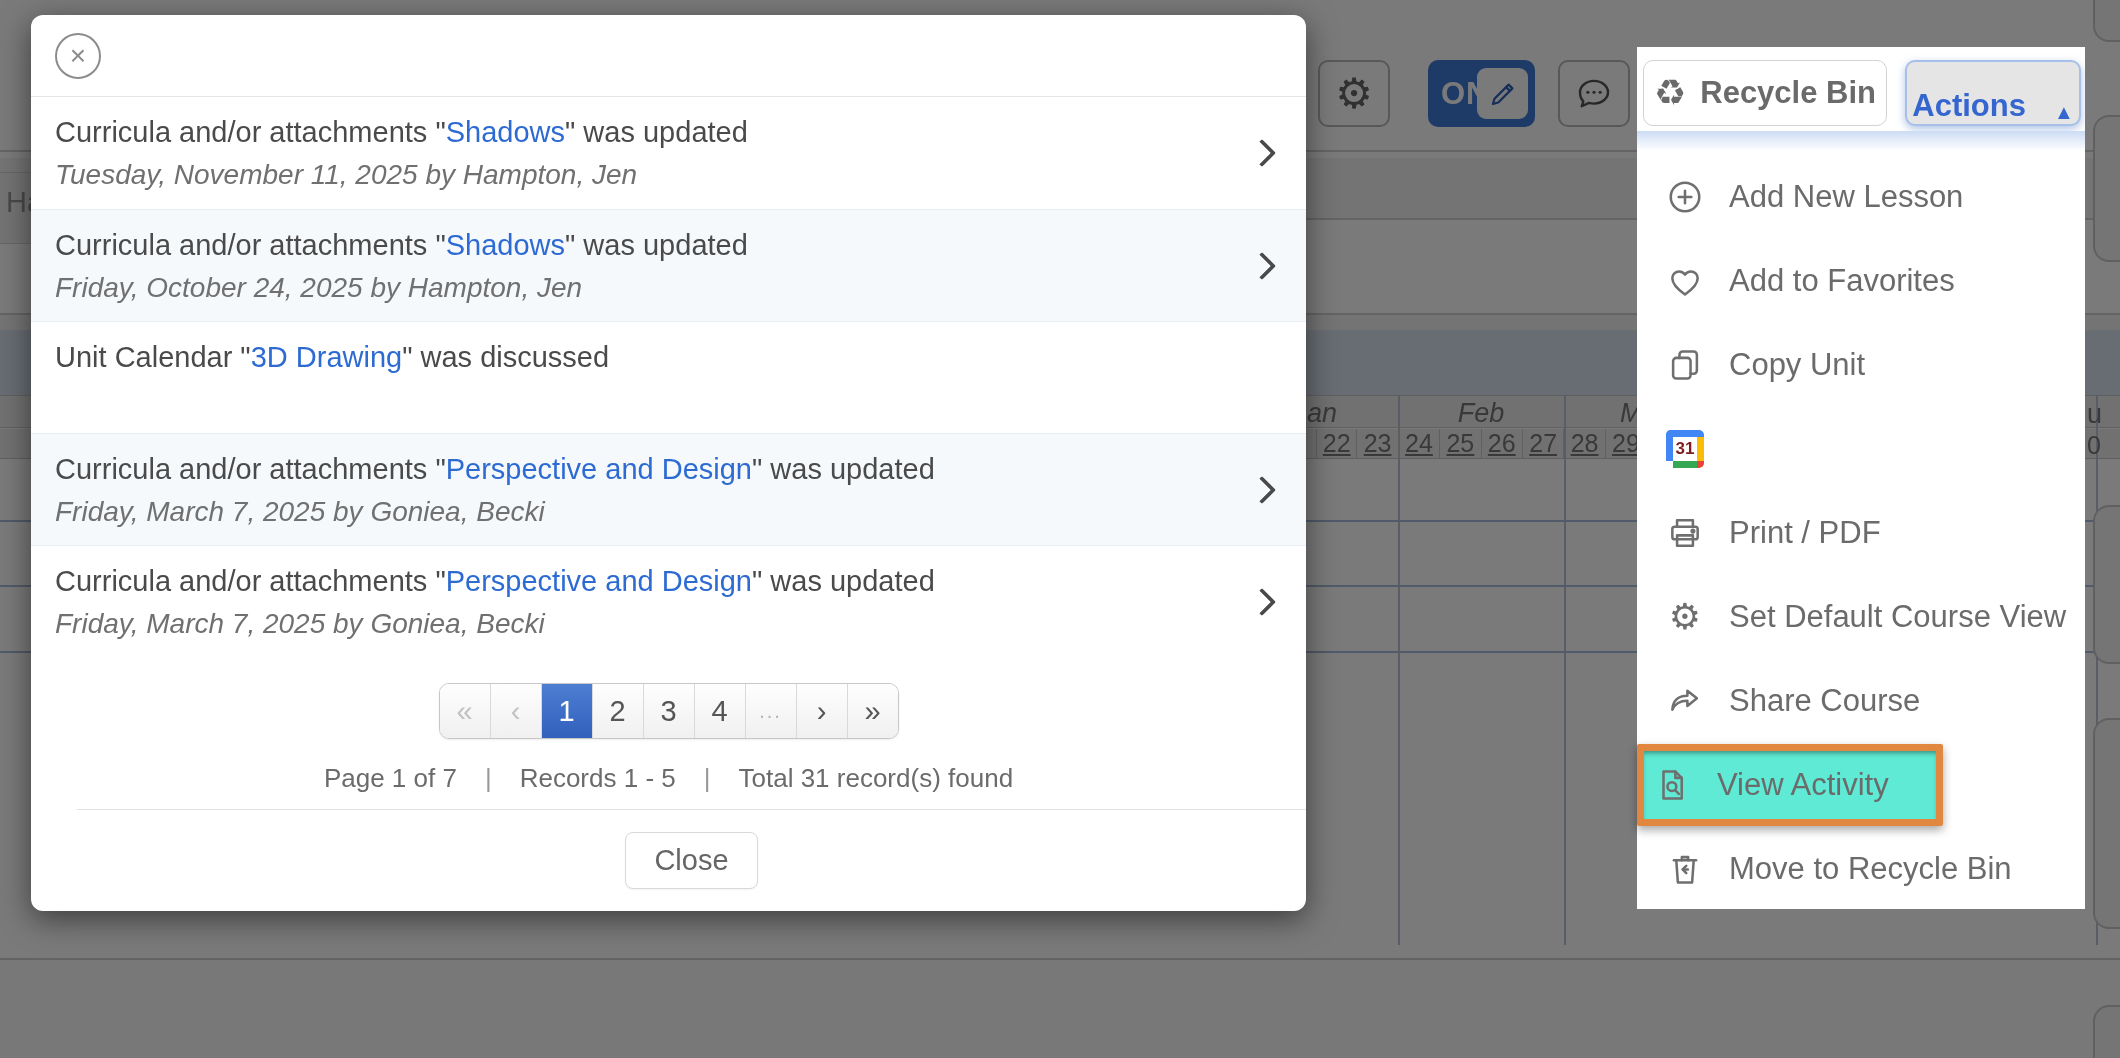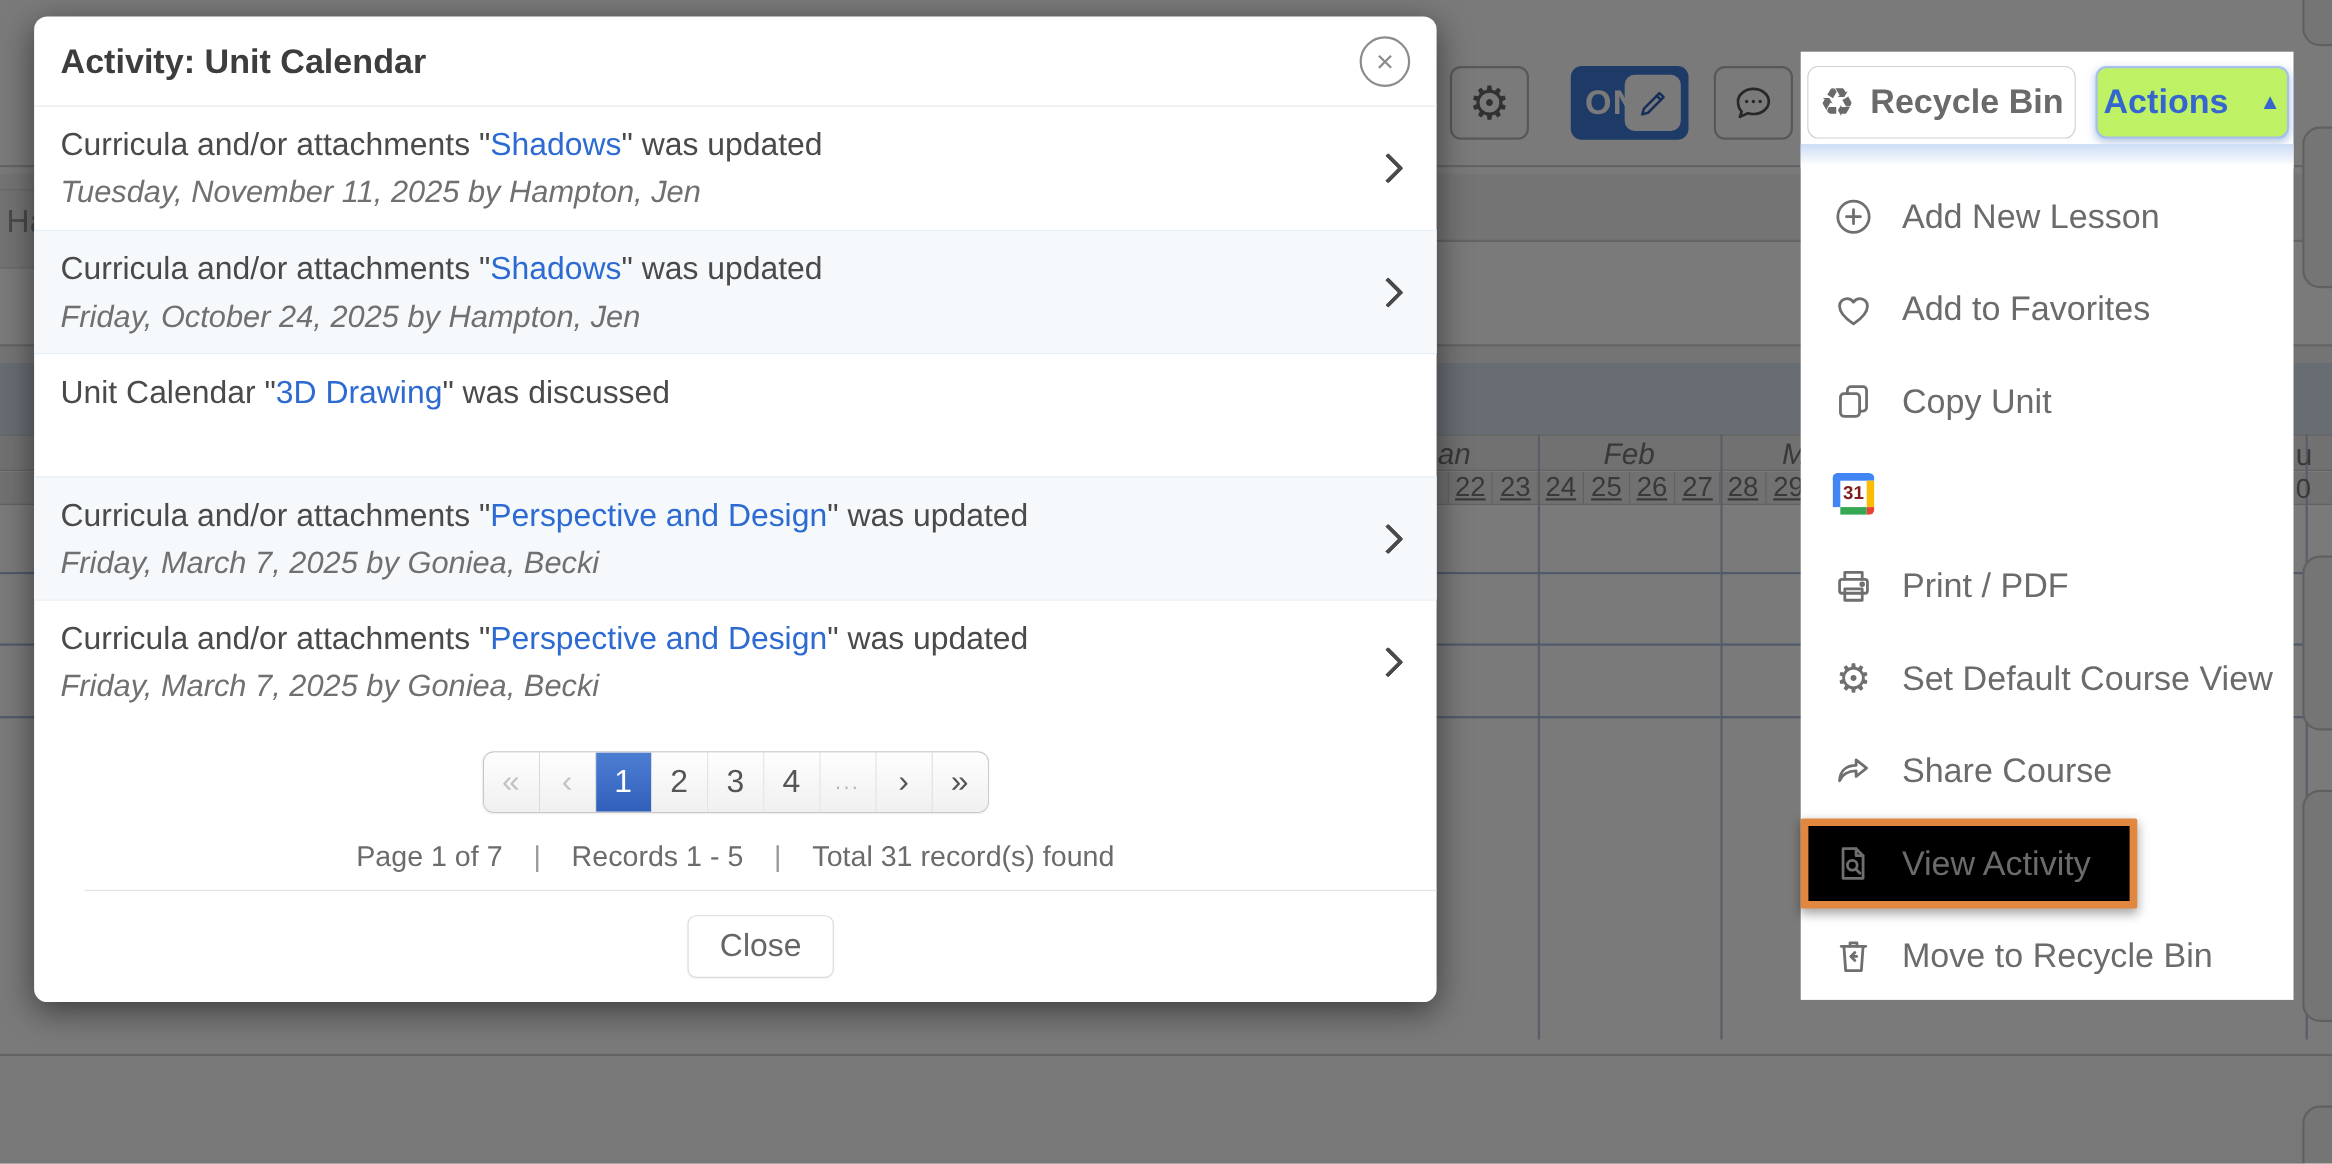--- a/index.html
+++ b/index.html
@@ -72,33 +72,33 @@
   .close-btn{padding:11px 28px;border:1px solid #d9d9d9;border-radius:8px;background:#fff;color:#666;
              font-size:29px;font-family:inherit;cursor:pointer;box-shadow:0 1px 2px rgba(0,0,0,0.05);}
 
   
   .menu-panel{position:absolute;left:1637px;top:47px;width:448px;height:862px;background:#fff;z-index:30;}
   .rb-btn{position:absolute;left:6px;top:13px;width:244px;height:66px;border:1px solid #d2d2d2;border-radius:10px;
           box-sizing:border-box;display:flex;align-items:center;justify-content:center;gap:14px;
           color:#6a6a6a;font-size:31px;font-weight:bold;background:#fff;cursor:pointer;}
   .rb-glyph{font-size:36px;font-weight:normal;line-height:1;color:#6a6a6a;}
   .actions-btn{position:absolute;left:268px;top:13px;width:176px;height:66px;border:2px solid #a6c0ea;border-radius:10px;
-               box-sizing:border-box;display:flex;align-items:center;justify-content:center;gap:28px;
-               color:#3566cf;font-size:31px;font-weight:bold;background:#bef264;cursor:pointer;
+               box-sizing:border-box;display:flex;align-items:flex-end;justify-content:center;gap:28px;
+               color:#3566cf;font-size:31px;font-weight:bold;background:#e5e5e5;cursor:pointer;
                box-shadow:0 3px 8px rgba(110,145,205,0.55);}
   .actions-caret{font-size:20px;}
   .menu-glow{position:absolute;left:0;right:0;top:84px;height:22px;background:linear-gradient(#ccdcf5,#ffffff 90%);}
   .menu-list{position:absolute;left:0;right:0;top:108px;}
   .menu-item{height:84px;display:flex;align-items:center;gap:22px;padding-left:26px;box-sizing:border-box;
              color:#6b6b6b;font-size:31px;cursor:pointer;}
   .mi-icon{width:44px;display:flex;justify-content:center;align-items:center;color:#6f6f6f;flex:none;}
   .mi-icon svg{stroke:#6f6f6f;fill:none;stroke-width:1.6;stroke-linecap:round;stroke-linejoin:round;}
   .mi-gear{font-size:36px;line-height:1;color:#6f6f6f;}
-  .menu-item.highlight{height:82px;width:306px;border:7px solid #e2873f;background:#000000;margin:1px 0;
-                       padding-left:19px;border-radius:2px;
+  .menu-item.highlight{height:82px;width:306px;border:7px solid #e2873f;background:#5eead4;margin:1px 0;
+                       padding-left:7px;border-radius:2px;
                        box-shadow:0 4px 10px rgba(0,0,0,0.35), inset 0 4px 5px -2px rgba(0,0,0,0.4);}
   .gcal{width:38px;height:38px;position:relative;border-radius:5px;overflow:hidden;background:#fff;flex:none;}
   .gcal .g-top{position:absolute;left:0;top:0;right:0;height:7px;background:#4285f4;}
   .gcal .g-left{position:absolute;left:0;top:0;bottom:7px;width:7px;background:#4285f4;}
   .gcal .g-right{position:absolute;right:0;top:7px;bottom:7px;width:7px;background:#fbbc05;}
   .gcal .g-bottom{position:absolute;left:7px;right:7px;bottom:0;height:7px;background:#34a853;}
   .gcal .g-corner{position:absolute;right:0;bottom:0;width:7px;height:7px;background:#ea4335;}
   .gcal .g-day{position:absolute;left:7px;top:7px;right:7px;bottom:7px;display:flex;align-items:center;justify-content:center;
                color:#7f1d1d;font-size:17px;font-weight:bold;}
 </style>
@@ -168,21 +168,20 @@
     <div class="edge-card" style="top:115px;height:143px;"></div>
     <div class="edge-card" style="top:505px;height:155px;"></div>
     <div class="edge-card" style="top:718px;height:207px;"></div>
     <div class="edge-card" style="top:1005px;height:80px;"></div>
   </div>
 
   <div class="overlay"></div>
 
   <div class="modal">
     <div class="modal-header">
-      <div class="modal-title">Activity: Unit Calendar</div>
       <div class="close-circle">
         <span>×</span>
       </div>
     </div>
 
     <div class="row">
       <div class="row-main"><span>Curricula and/or attachments "</span><a href="#">Shadows</a><span>" was updated</span></div>
       <div class="row-date">Tuesday, November 11, 2025 by Hampton, Jen</div>
       <span class="chev"></span>
     </div>

